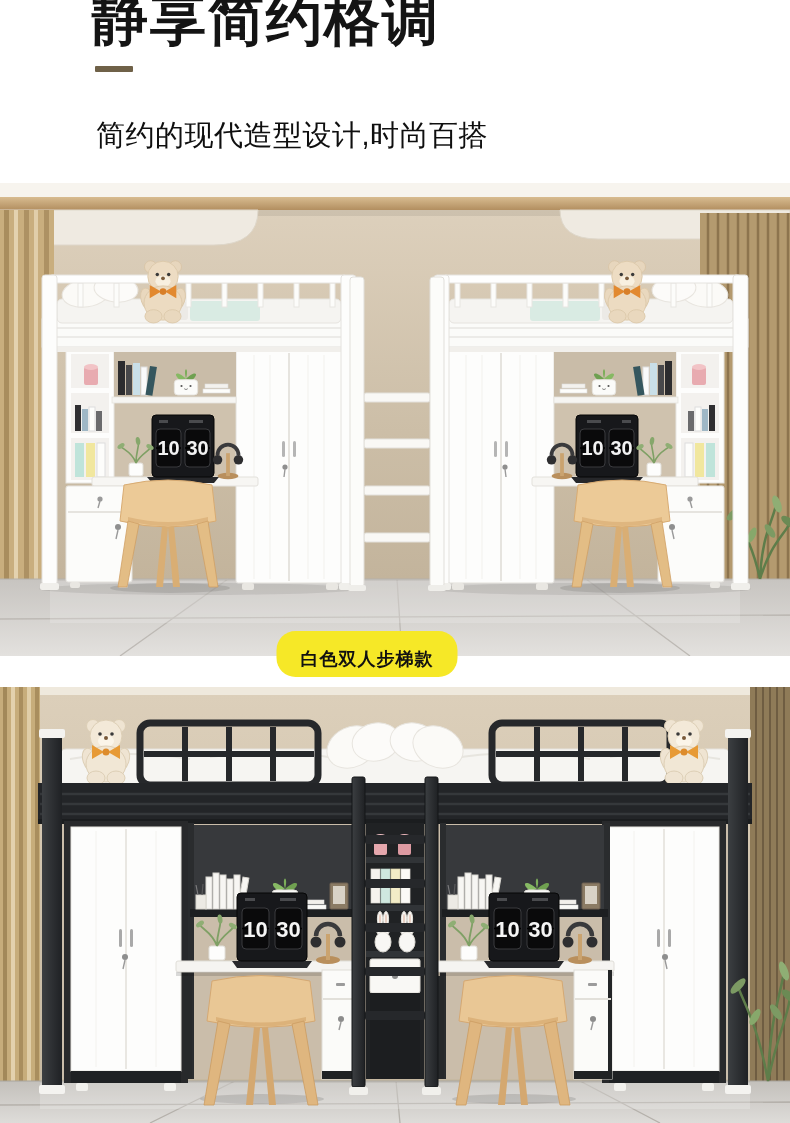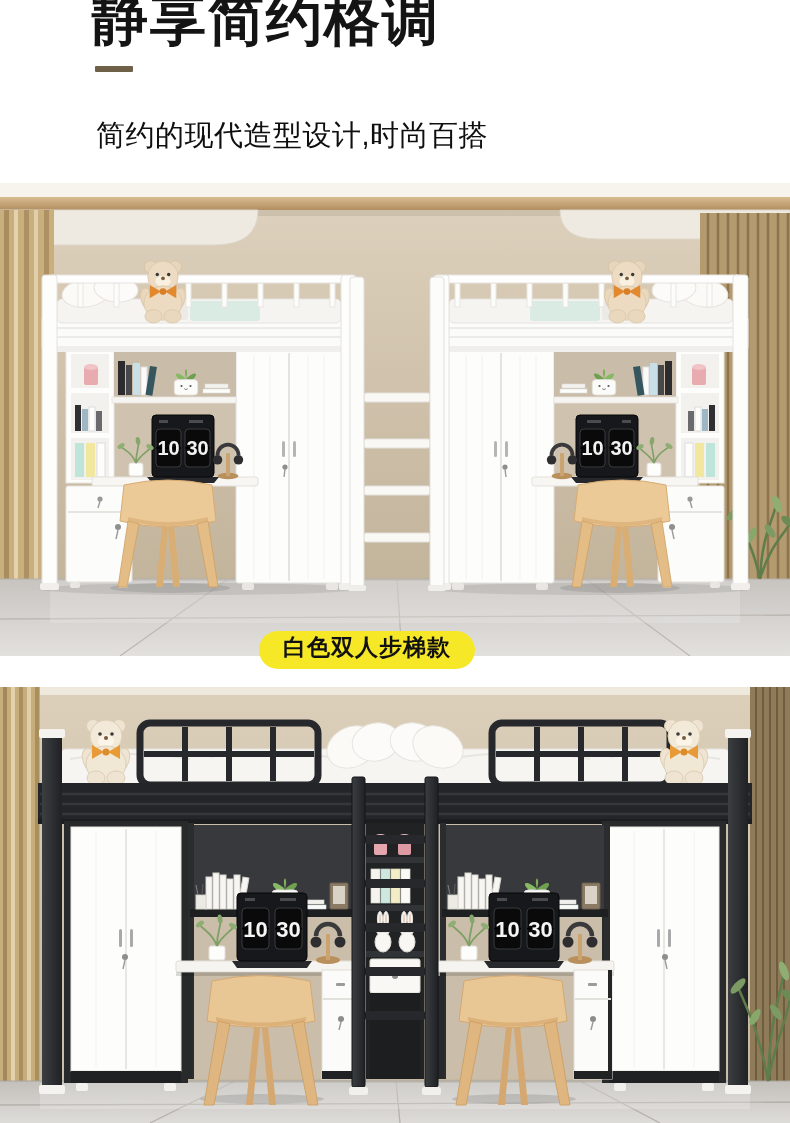--- a/index.html
+++ b/index.html
@@ -9,22 +9,22 @@
   .title{position:absolute;left:92px;top:-8px;margin:0;font-size:56px;font-weight:800;
          letter-spacing:2px;color:#141414;line-height:1.0;white-space:nowrap;}
   .title-dash{position:absolute;left:95px;top:66px;width:38px;height:6px;background:#6f6148;border-radius:1px;}
   .subtitle{position:absolute;left:92px;top:112px;margin:4px;font-size:29px;font-weight:500;
             letter-spacing:.5px;color:#0f0f0f;white-space:nowrap;}
   figure.photo{position:absolute;left:0;margin:0;display:block;}
   #photo-white{top:183px;width:790px;height:473px;}
   #photo-black{top:687px;width:790px;height:436px;}
   figure.photo svg{display:block;}
   .badge{position:absolute;top:631px;left:50%;transform:translateX(-50%);z-index:5;
-         background:#F6E827;color:#111;font-size:23px;font-weight:700;letter-spacing:1px;
-         padding:1px 24px 6px;border-radius:19px;white-space:nowrap;}
+         background:#F6E827;color:#111;font-size:18px;font-weight:700;letter-spacing:1px;
+         padding:16px 24px 6px;border-radius:19px;white-space:nowrap;}
   svg text{font-family:"Liberation Sans", sans-serif;}
 </style>
 </head>
 <body>
 
 <div class="page">
 
   <header>
     <h1 class="title">静享简约格调</h1>
     <div class="title-dash"></div>

